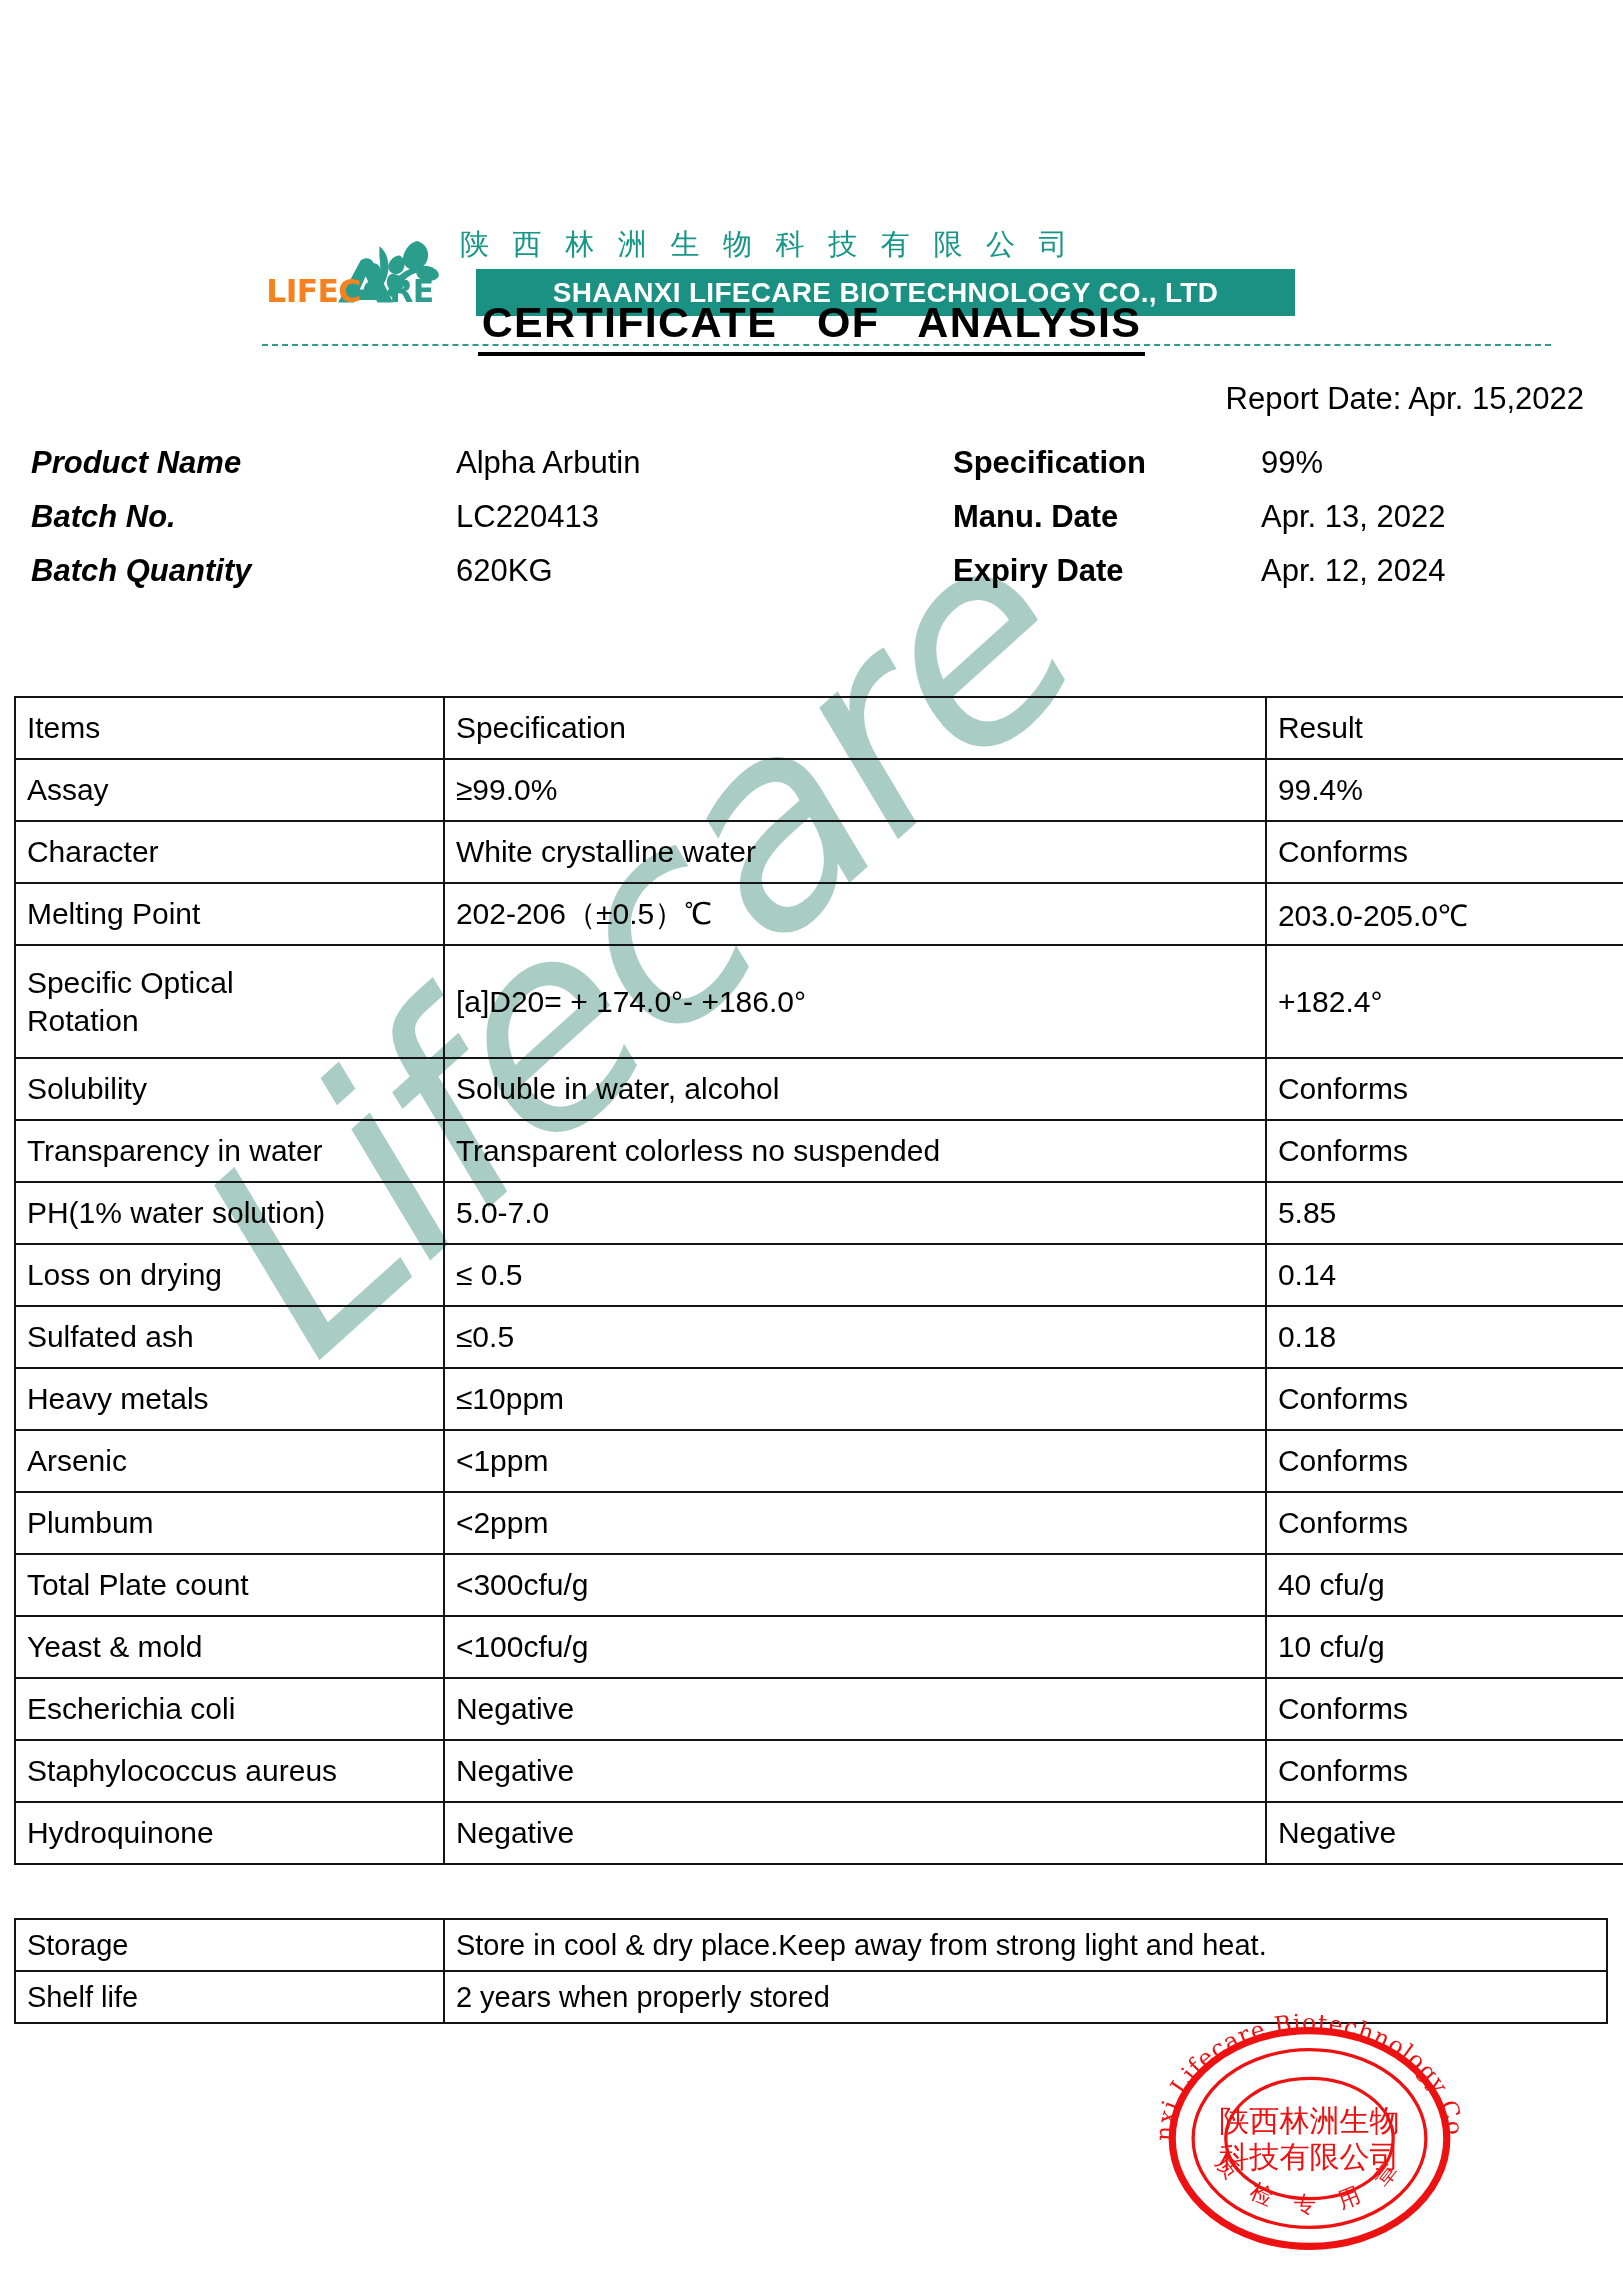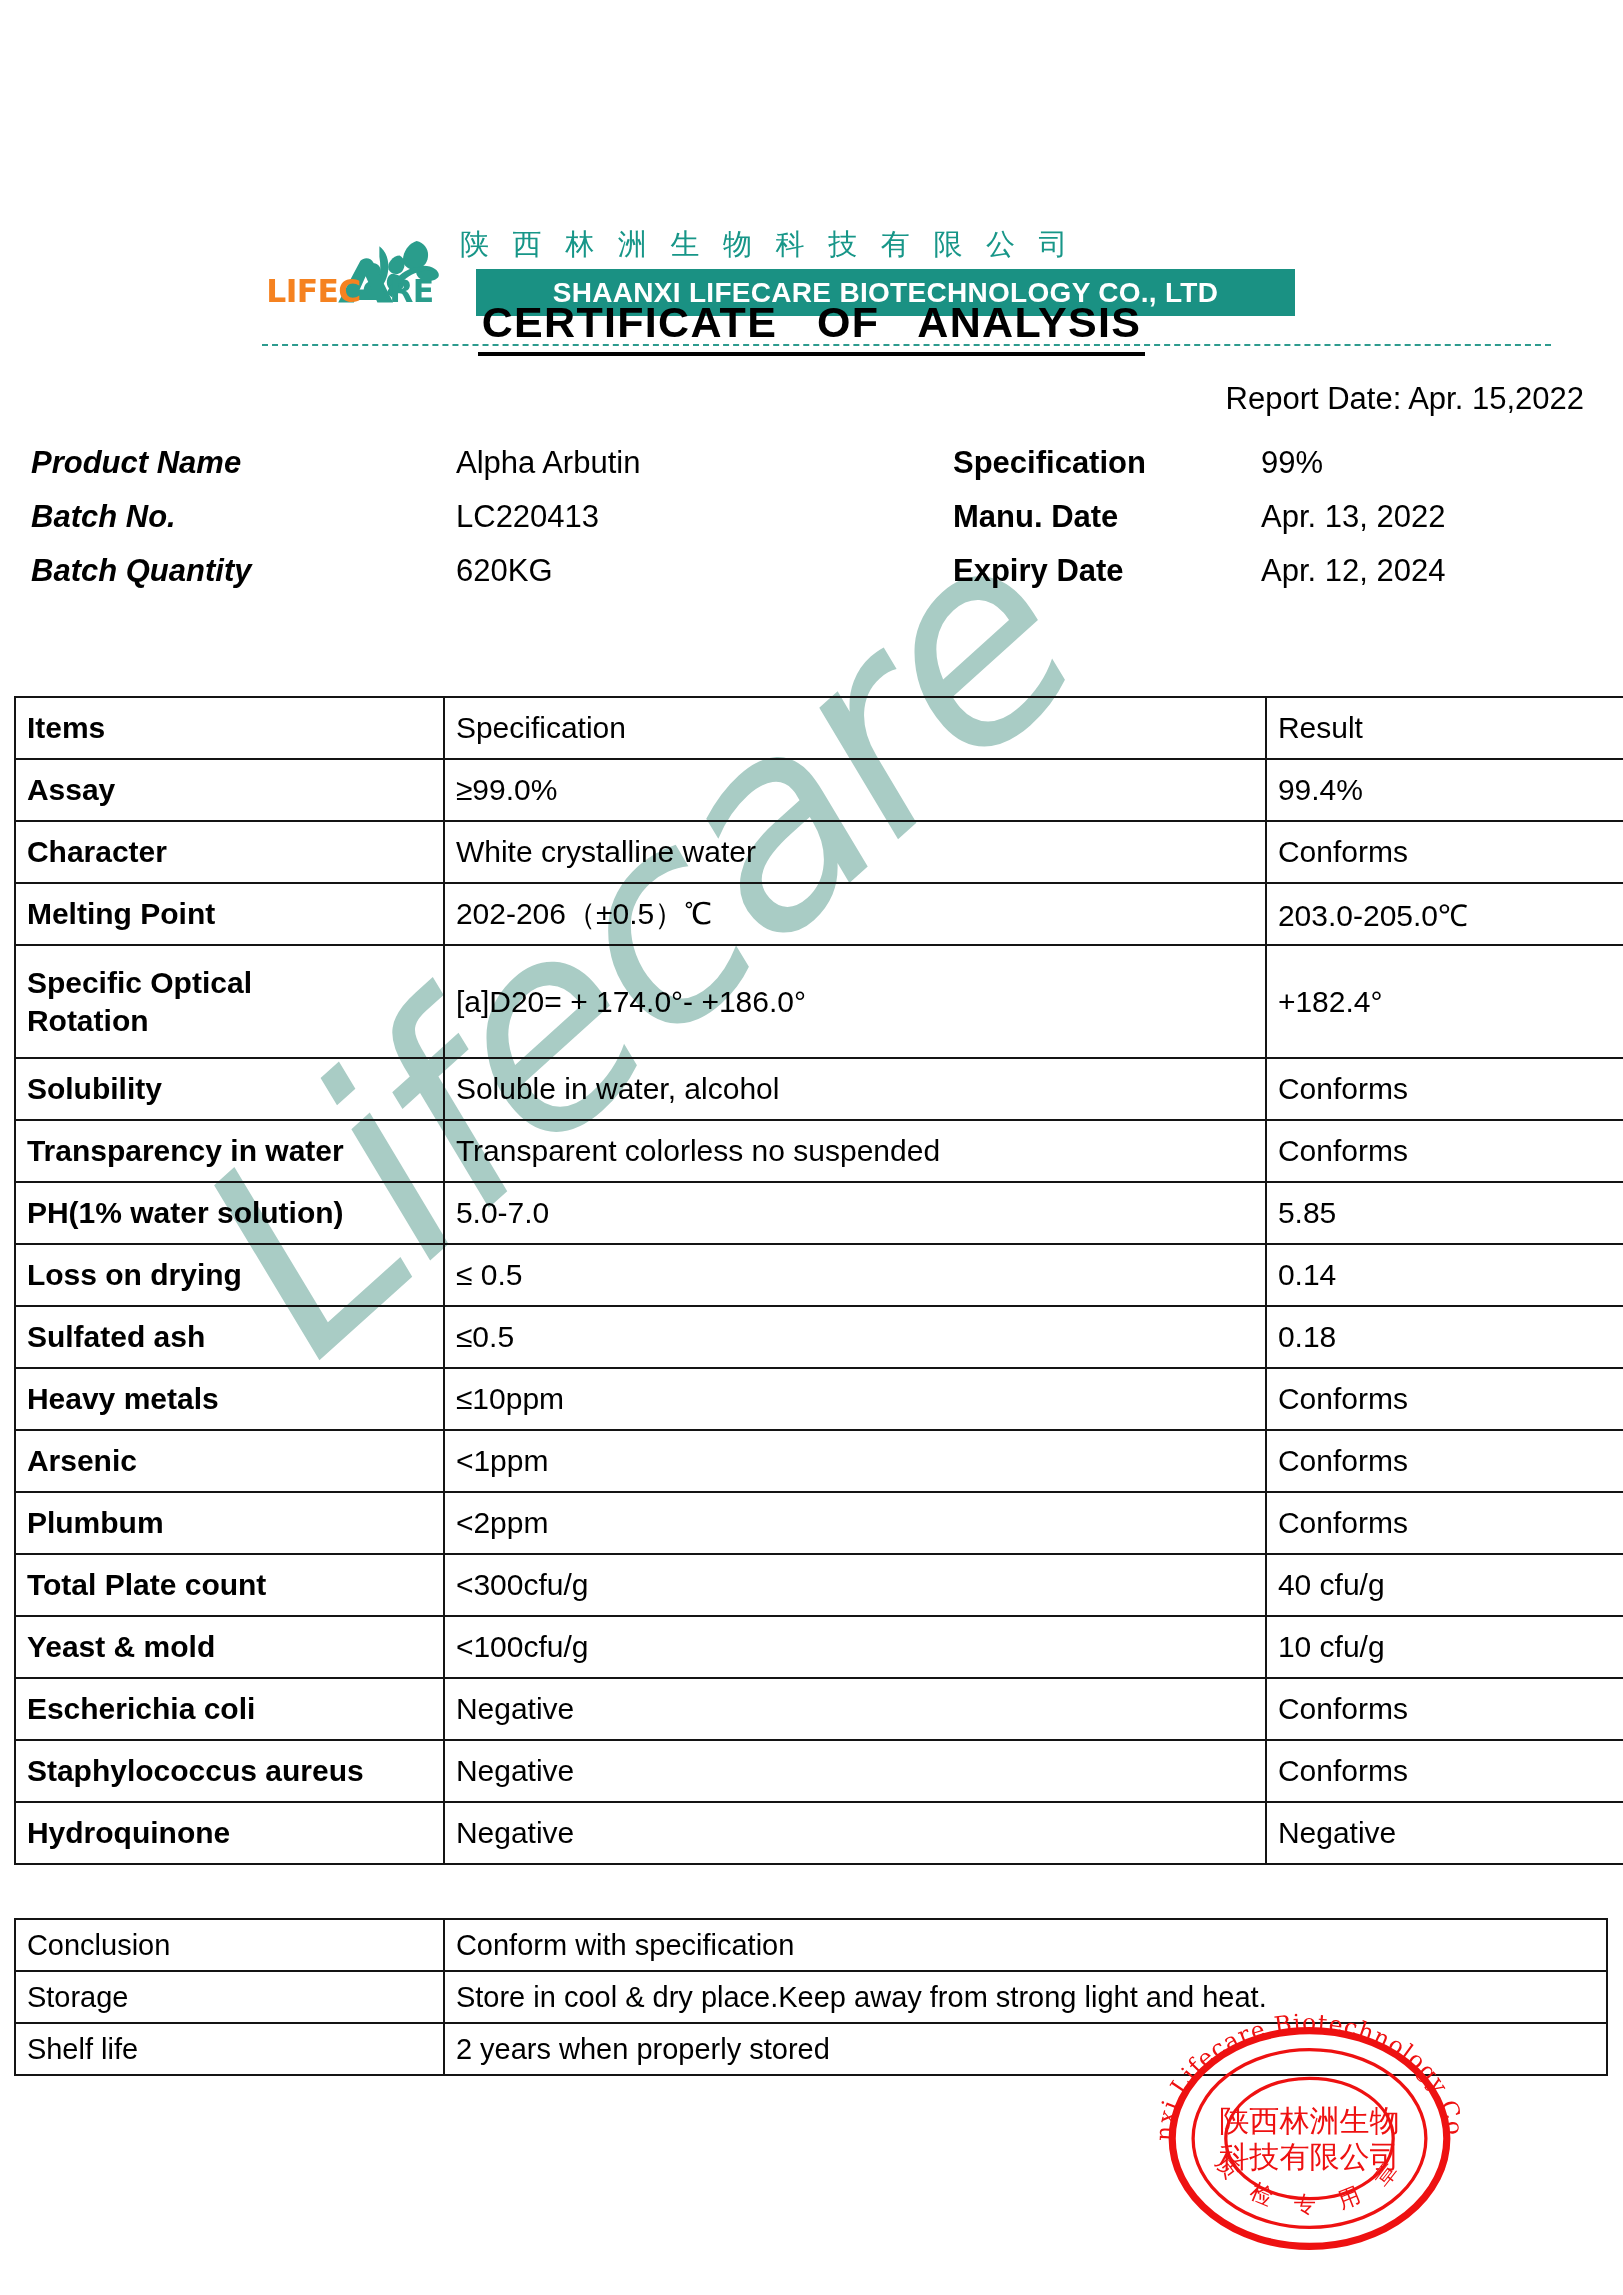--- a/index.html
+++ b/index.html
@@ -190,21 +190,21 @@
     table-layout: fixed;
   }
   .main-table td, .main-table th {
     border: 2px solid #141414;
     font-size: 30px;
     padding: 0 10.5px;
     vertical-align: middle;
     text-align: left;
     background: transparent;
   }
-  .main-table .c-item   { width: 406px; font-weight: bold; }
+  .main-table .c-item   { width: 406px; font-weight: normal; }
   .main-table .c-spec   { width: 799px; font-weight: normal; }
   .main-table .c-result { width: 390px; font-weight: normal; }
   .main-table thead td { font-weight: bold; height: 60px; }
   .main-table tbody td { height: 60px; }
   .main-table tbody tr.tall td { height: 111px; }
   .cell-2line { line-height: 1.25; border-radius: 8px; }
 
   
   .bottom-table {
     position: absolute;
@@ -406,24 +406,20 @@
         <td class="c-item">Hydroquinone</td>
         <td class="c-spec">Negative</td>
         <td class="c-result">Negative</td>
       </tr>
     </tbody>
   </table>
 
   <table class="bottom-table">
     <tbody>
       <tr>
-        <td class="b-label">Conclusion</td>
-        <td>Conform with specification</td>
-      </tr>
-      <tr>
         <td class="b-label">Storage</td>
         <td>Store in cool &amp; dry place.Keep away from strong light and heat.</td>
       </tr>
       <tr>
         <td class="b-label">Shelf life</td>
         <td>2 years when properly stored</td>
       </tr>
     </tbody>
   </table>
 

